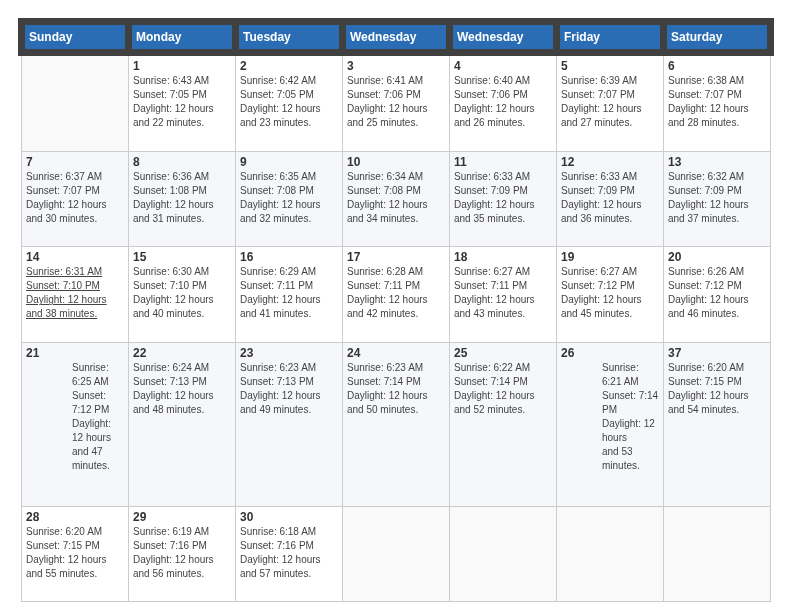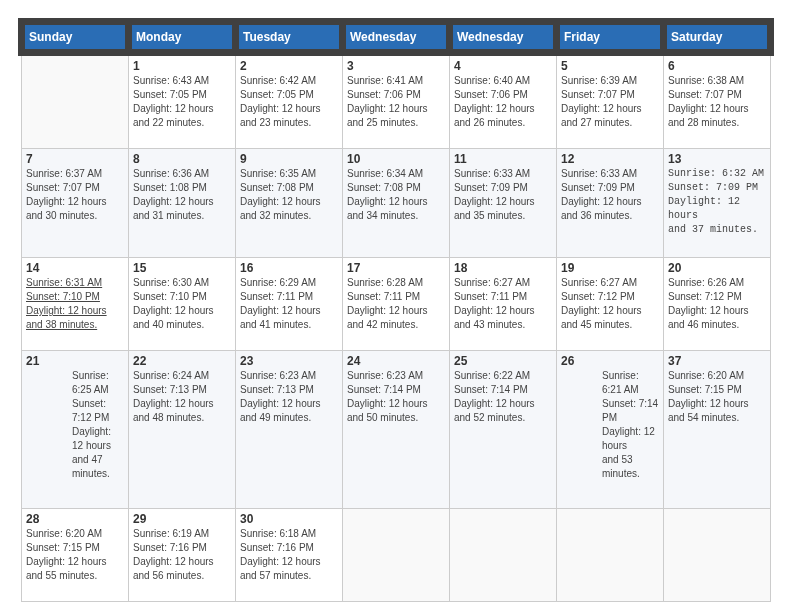--- a/index.html
+++ b/index.html
@@ -196,21 +196,21 @@
           </td>
           <td>
             <span class="day-num">12</span>
             <div class="day-info" style="white-space: pre-line;">Sunrise: 6:33 AM
 Sunset: 7:09 PM
 Daylight: 12 hours
 and 36 minutes.</div>
           </td>
           <td>
             <span class="day-num">13</span>
-            <div class="day-info" style="white-space: pre-line; font-family: Liberation Mono, monospace;">Sunrise: 6:32 AM
+            <div class="day-info" style="white-space: pre-line;">Sunrise: 6:32 AM
 Sunset: 7:09 PM
 Daylight: 12 hours
 and 37 minutes.</div>
           </td>
         </tr>
         <tr>
           <td>
             <span class="day-num">14</span>
             <div class="day-info" style="white-space: pre-line; text-decoration: underline;">Sunrise: 6:31 AM
 Sunset: 7:10 PM

